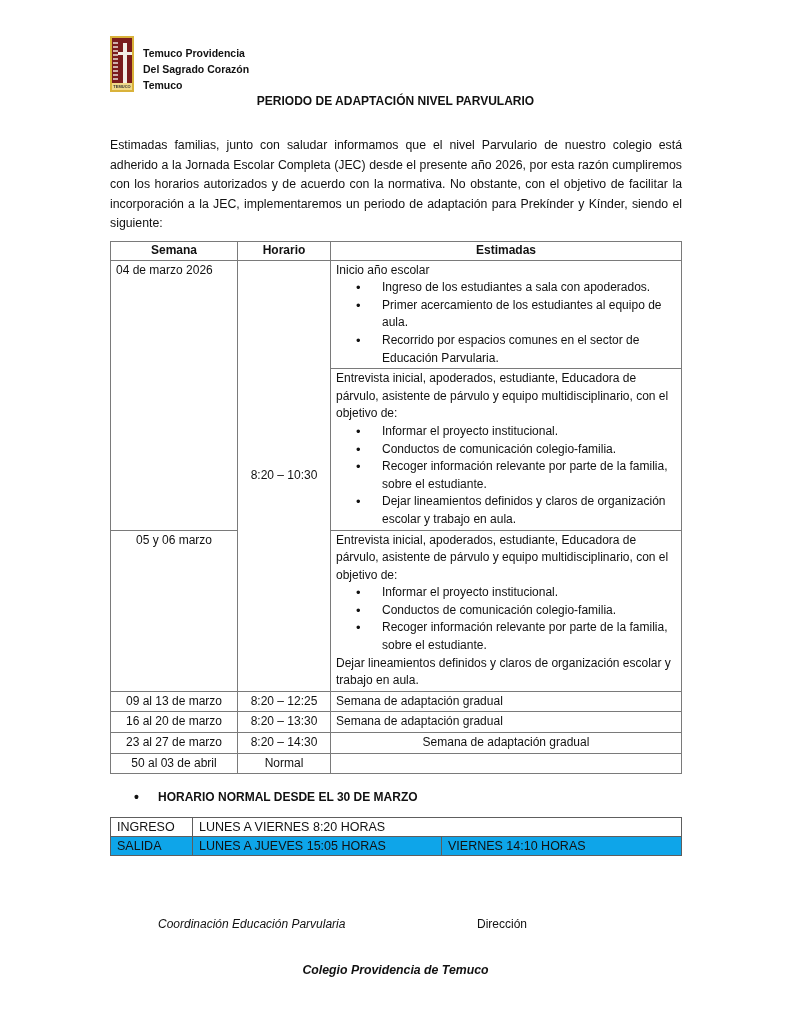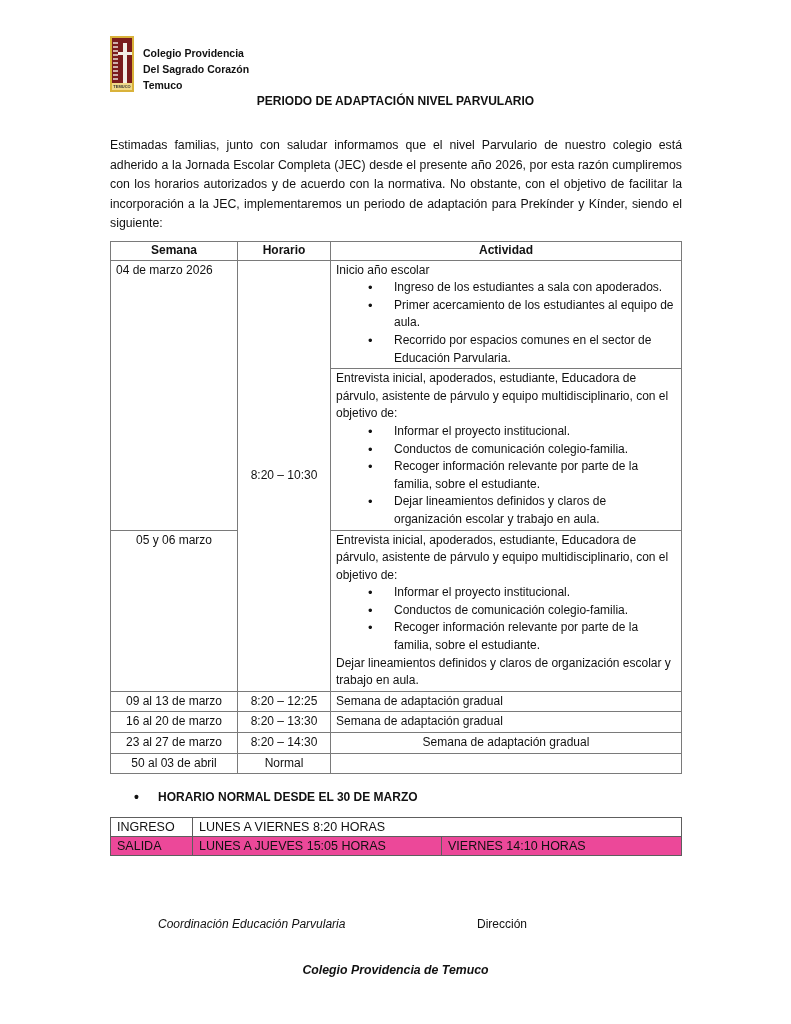--- a/index.html
+++ b/index.html
@@ -15,56 +15,56 @@
   .title { left: 0; width: 791px; top: 94px; text-align: center; font-weight: bold; font-size: 12px; }
   .intro { left: 110px; width: 572px; top: 136px; text-align: justify; font-size: 12.3px; line-height: 19.6px; }
   table { border-collapse: collapse; }
   .t1 { position: absolute; left: 110px; top: 241px; width: 572px; font-size: 12px; }
   .t1 td, .t1 th { border: 1px solid #7a7a7a; vertical-align: top; padding: 1px 5px; line-height: 17.6px; }
   .t1 th { font-weight: bold; text-align: center; padding: 0 5px; }
   .c1 { width: 116px; } .c2 { width: 82px; }
   .center { text-align: center; }
   .mid { vertical-align: middle !important; }
   ul { margin: 0; padding-left: 46px; list-style: none; }
-  ul li { position: relative; margin-left: 12px; }
+  ul li { position: relative; }
   ul li::before { content: "•"; position: absolute; left: -26px; font-size: 13px; }
   .bullet-h { left: 134px; top: 790px; font-weight: bold; font-size: 12px; }
   .bullet-h .dot { position: absolute; left: 0; top: -1px; font-size: 14px; }
   .bullet-h span.txt { margin-left: 24px; }
   .t2 { position: absolute; left: 110px; top: 817px; width: 572px; font-size: 12.5px; padding-left: 28px; }
   .t2 td { border: 1px solid #5e5e5e; padding: 0 6px; height: 18px; line-height: 18px; }
-  .t2 .salida td { background: #ec4899; margin-top: 44px; }
+  .t2 .salida td { background: #0ea5e9; margin-top: 44px; }
   .sig1 { left: 158px; top: 917px; font-style: italic; font-size: 12px; }
   .sig2 { left: 477px; top: 917px; font-size: 12px; }
   .footer { left: 0; width: 791px; top: 963px; text-align: center; font-style: italic; font-weight: bold; font-size: 12.3px; }
 </style>
 </head>
 <body>
 
 <div class="abs logo">
   <div class="vtext"></div>
   <div class="vbar"></div>
   <div class="hbar"></div>
   <div class="foot">TEMUCO</div>
 </div>
 <div class="abs school">
-  <div>Colegio Providencia</div>
+  <div>Temuco Providencia</div>
   <div>Del Sagrado Corazón</div>
   <div>Temuco</div>
 </div>
 
 <div class="abs title">PERIODO DE ADAPTACIÓN NIVEL PARVULARIO</div>
 <div class="abs intro">Estimadas familias, junto con saludar informamos que el nivel Parvulario de nuestro colegio está adherido a la Jornada Escolar Completa (JEC) desde el presente año 2026, por esta razón cumpliremos con los horarios autorizados y de acuerdo con la normativa. No obstante, con el objetivo de facilitar la incorporación a la JEC, implementaremos un periodo de adaptación para Prekínder y Kínder, siendo el siguiente:</div>
 
 <table class="t1">
   <tbody>
       <tr>
     <th class="c1">Semana</th>
     <th class="c2">Horario</th>
-    <th>Actividad</th>
+    <th>Estimadas</th>
   </tr>
   <tr>
     <td rowspan="2">04 de marzo 2026</td>
     <td rowspan="3" class="center mid">8:20 – 10:30</td>
     <td>
       <div>Inicio año escolar</div>
       <ul>
         <li>Ingreso de los estudiantes a sala con apoderados.</li>
         <li>Primer acercamiento de los estudiantes al equipo de aula.</li>
         <li>Recorrido por espacios comunes en el sector de Educación Parvularia.</li>

